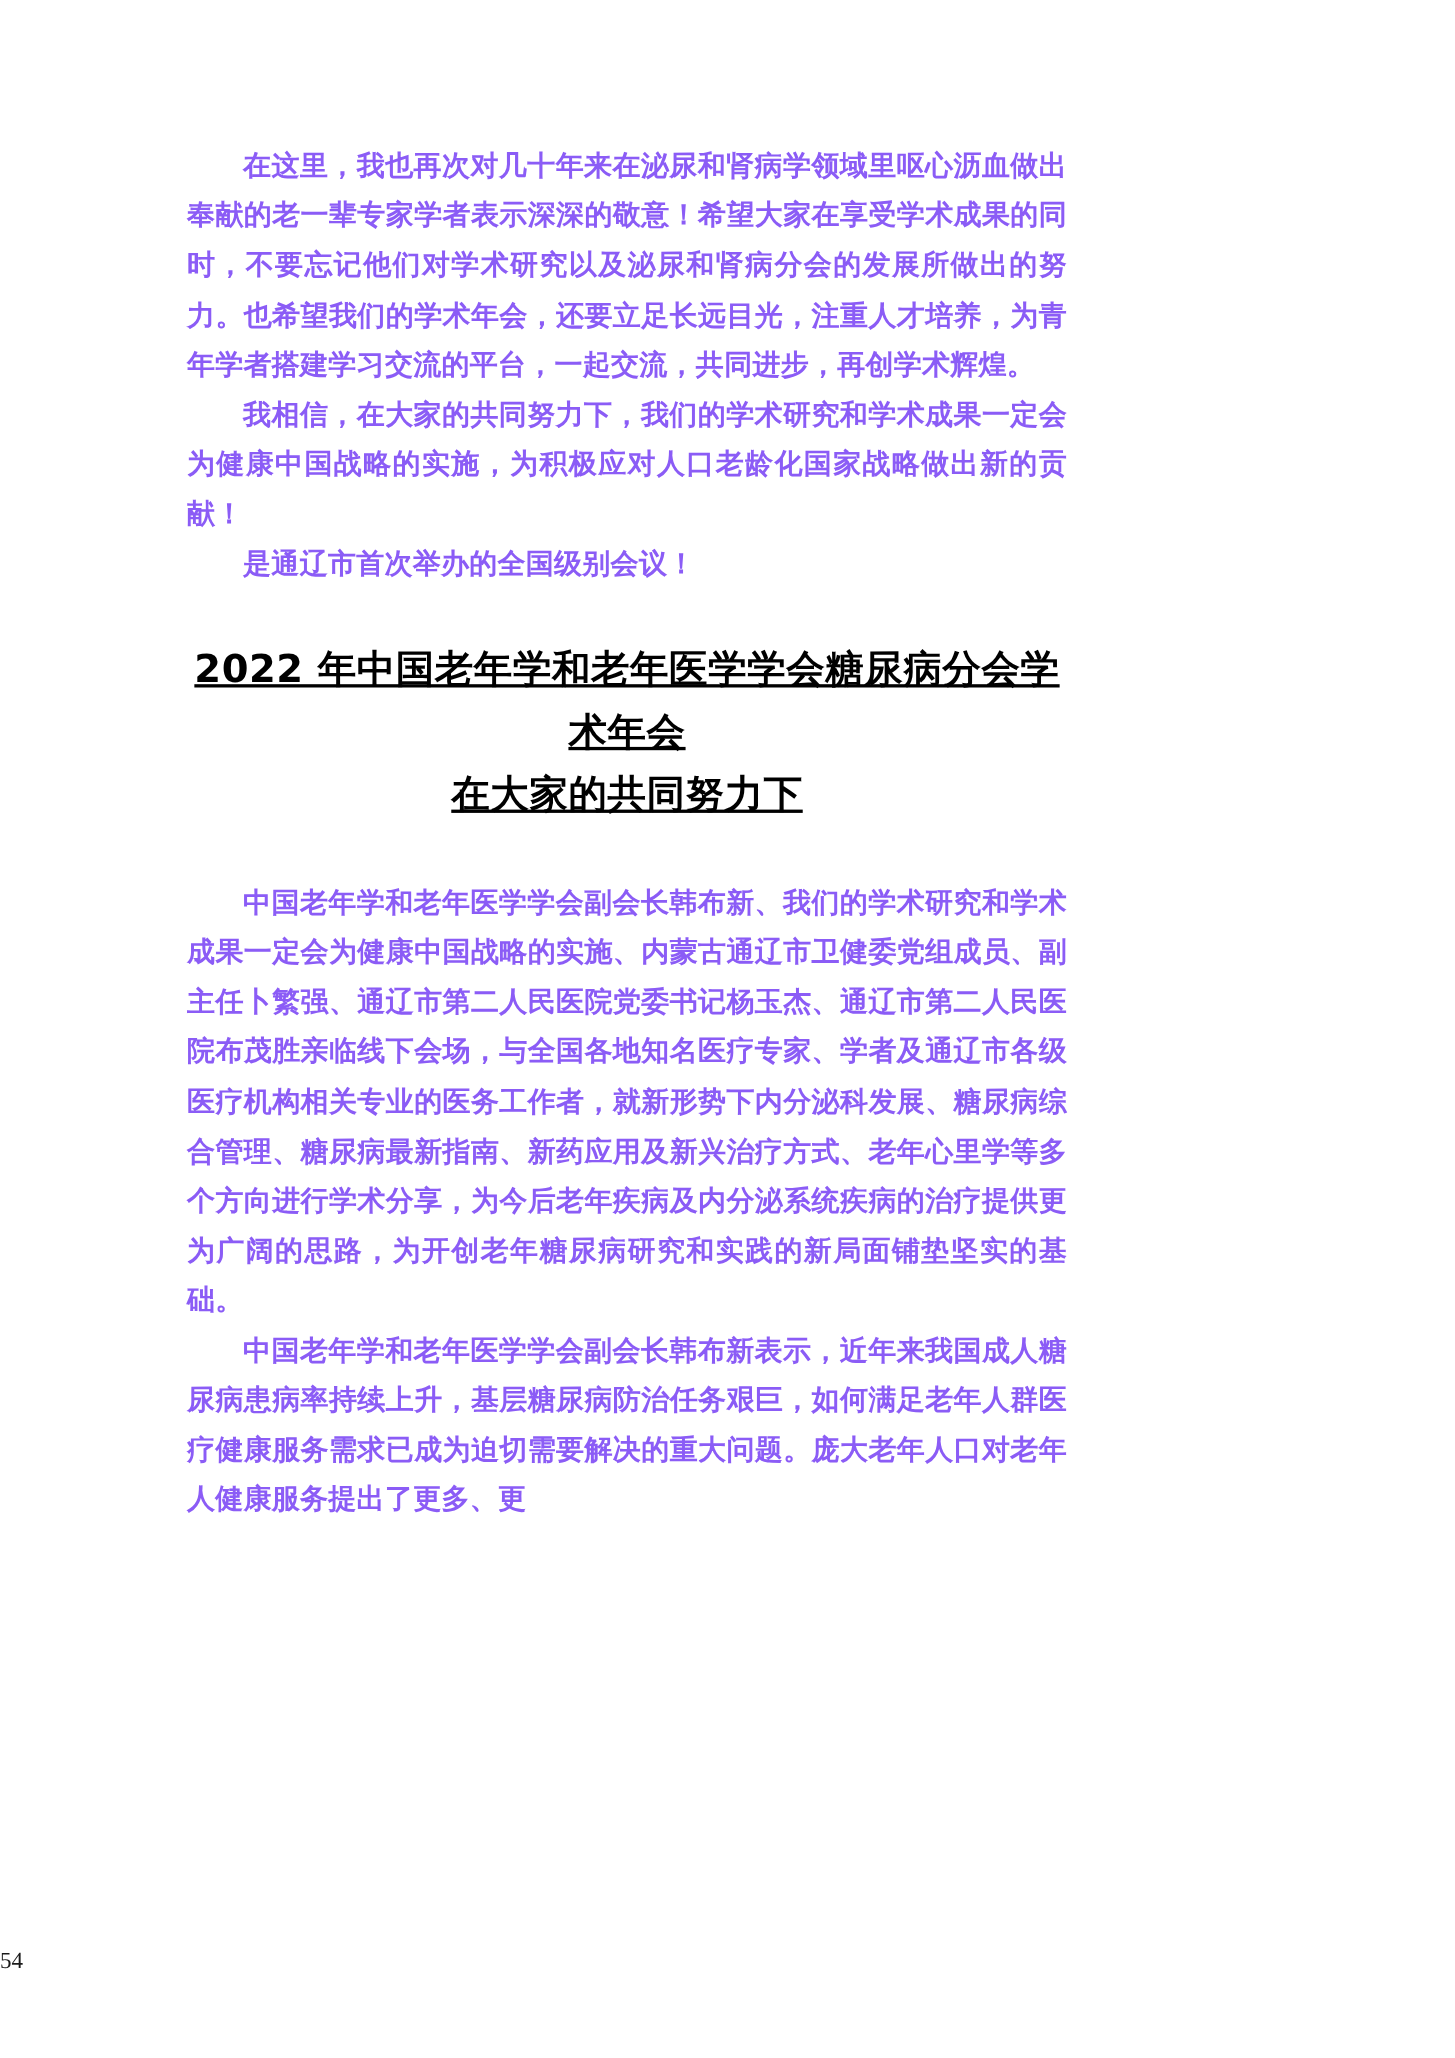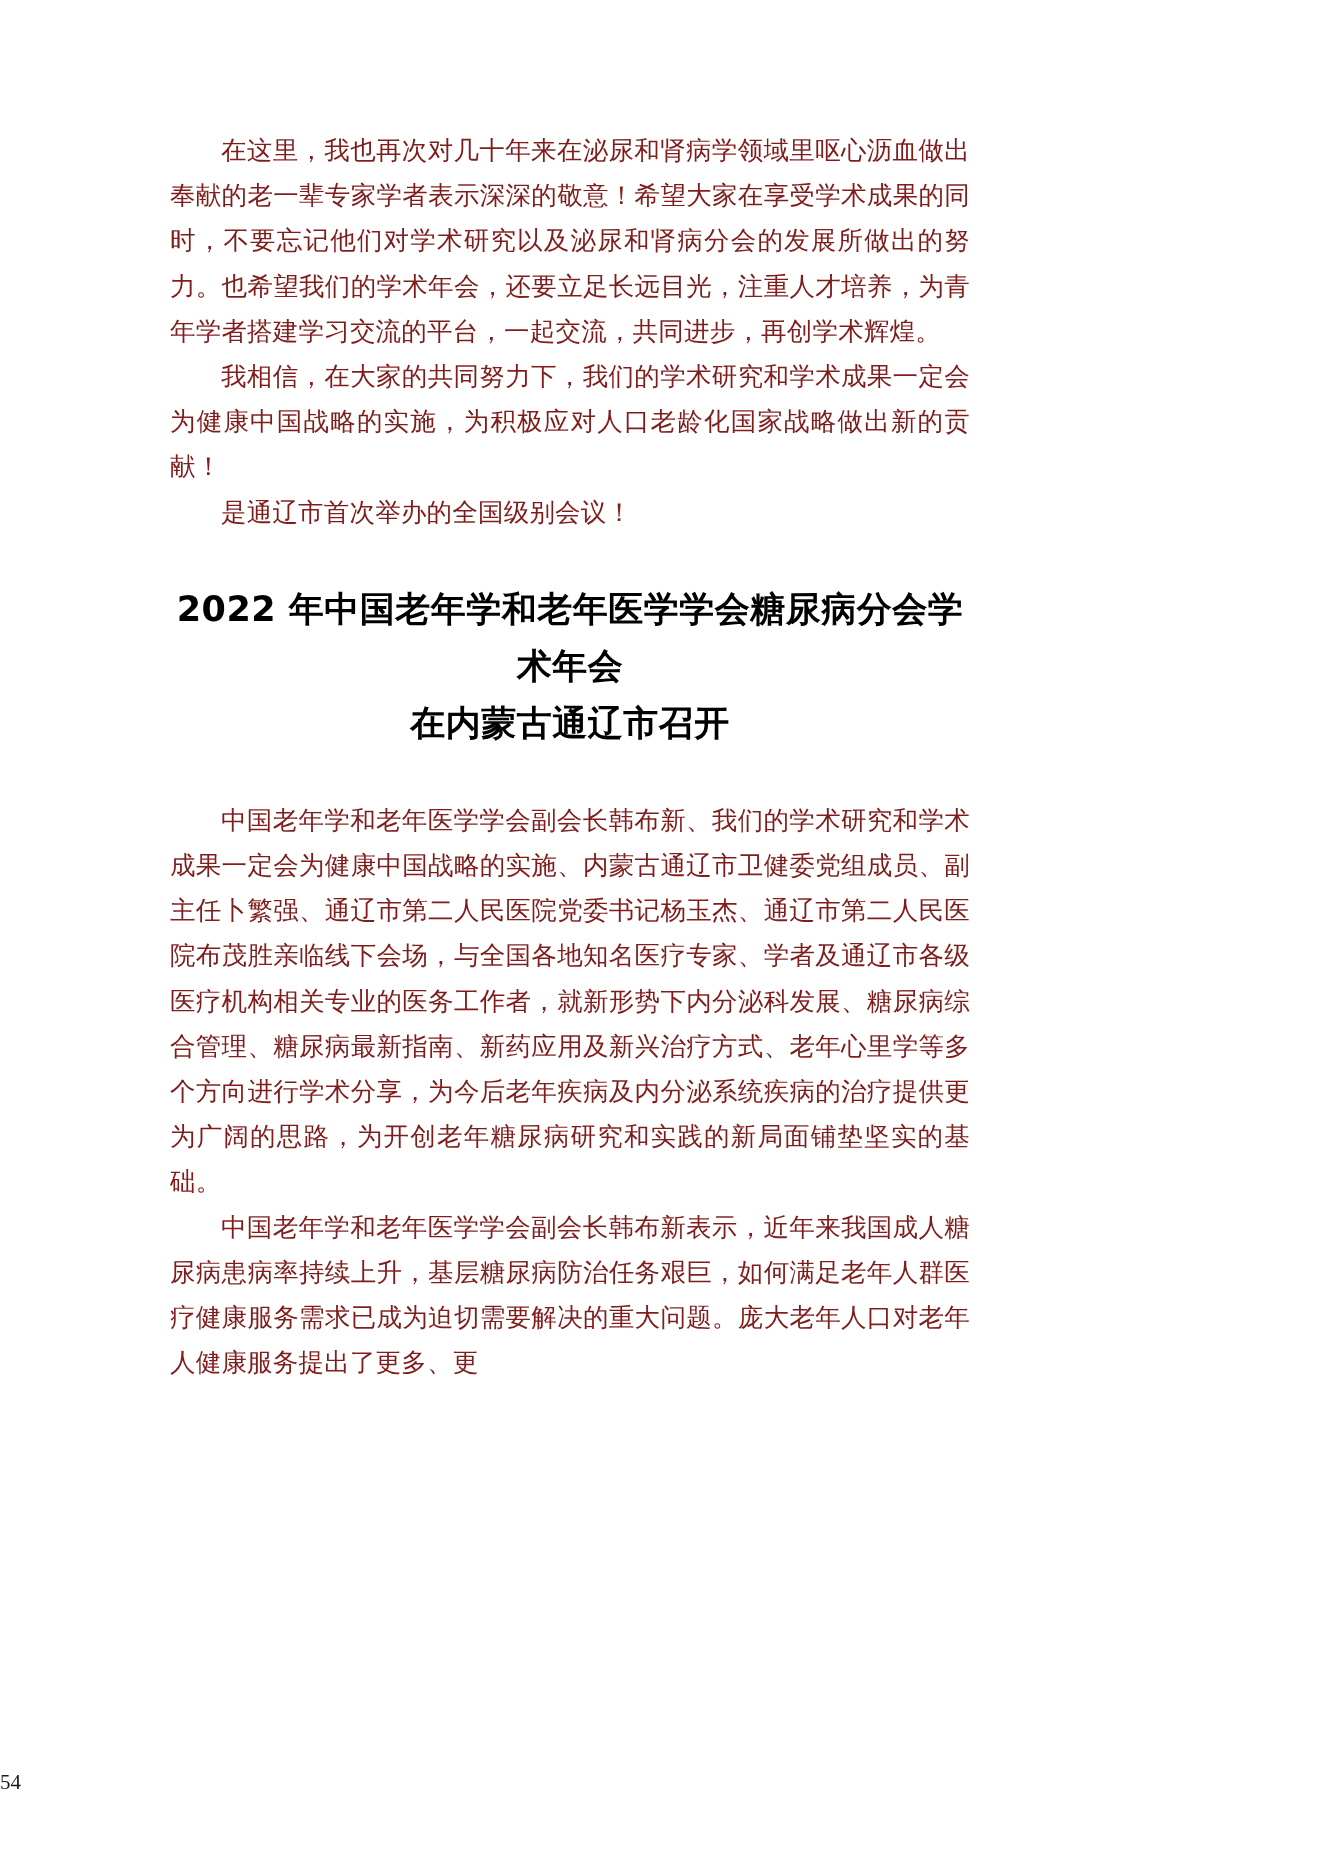--- a/index.html
+++ b/index.html
@@ -28,35 +28,37 @@
   }
   
   .para {
     font-family: "Liberation Serif", "DejaVu Serif", serif;
     font-size: 25.5px;
     line-height: 45.2px;
     text-align: justify;
     text-justify: inter-ideograph;
     text-indent: 2em;
     margin: 0;
-    color: #7f1d1d;
+    color: #8b5cf6;
     letter-spacing: 0.2px;
+    font-weight: bold;
   }
   .para + .para {
     margin-top: 0px;
   }
   .section-title {
     font-family: "DejaVu Sans", "Liberation Sans", sans-serif;
     font-weight: bold;
     font-size: 35px;
     line-height: 57px;
     text-align: center;
     color: #000000;
     margin: 0;
     letter-spacing: 0.5px;
+    text-decoration: underline;
   }
   .title-block {
     margin-top: 46px;
     margin-bottom: 46px;
     padding-left: 6px;
     padding-right: 6px;
   }
   .title-line-2 {
     display: block;
   }
@@ -79,21 +81,21 @@
   <div class="content">
 
     <div>
       <p class="para">在这里，我也再次对几十年来在泌尿和肾病学领域里呕心沥血做出奉献的老一辈专家学者表示深深的敬意！希望大家在享受学术成果的同时，不要忘记他们对学术研究以及泌尿和肾病分会的发展所做出的努力。也希望我们的学术年会，还要立足长远目光，注重人才培养，为青年学者搭建学习交流的平台，一起交流，共同进步，再创学术辉煌。</p>
       <p class="para">我相信，在大家的共同努力下，我们的学术研究和学术成果一定会为健康中国战略的实施，为积极应对人口老龄化国家战略做出新的贡献！</p>
       <p class="para">是通辽市首次举办的全国级别会议！</p>
     </div>
 
     <div class="title-block">
       <div class="section-title">2022 年中国老年学和老年医学学会糖尿病分会学术年会</div>
-      <div class="section-title title-line-2">在内蒙古通辽市召开</div>
+      <div class="section-title title-line-2">在大家的共同努力下</div>
     </div>
 
     <div>
       <p class="para">中国老年学和老年医学学会副会长韩布新、我们的学术研究和学术成果一定会为健康中国战略的实施、内蒙古通辽市卫健委党组成员、副主任卜繁强、通辽市第二人民医院党委书记杨玉杰、通辽市第二人民医院布茂胜亲临线下会场，与全国各地知名医疗专家、学者及通辽市各级医疗机构相关专业的医务工作者，就新形势下内分泌科发展、糖尿病综合管理、糖尿病最新指南、新药应用及新兴治疗方式、老年心里学等多个方向进行学术分享，为今后老年疾病及内分泌系统疾病的治疗提供更为广阔的思路，为开创老年糖尿病研究和实践的新局面铺垫坚实的基础。</p>
       <p class="para">中国老年学和老年医学学会副会长韩布新表示，近年来我国成人糖尿病患病率持续上升，基层糖尿病防治任务艰巨，如何满足老年人群医疗健康服务需求已成为迫切需要解决的重大问题。庞大老年人口对老年人健康服务提出了更多、更</p>
     </div>
 
   </div>
 
   <div class="page-number">54</div>

